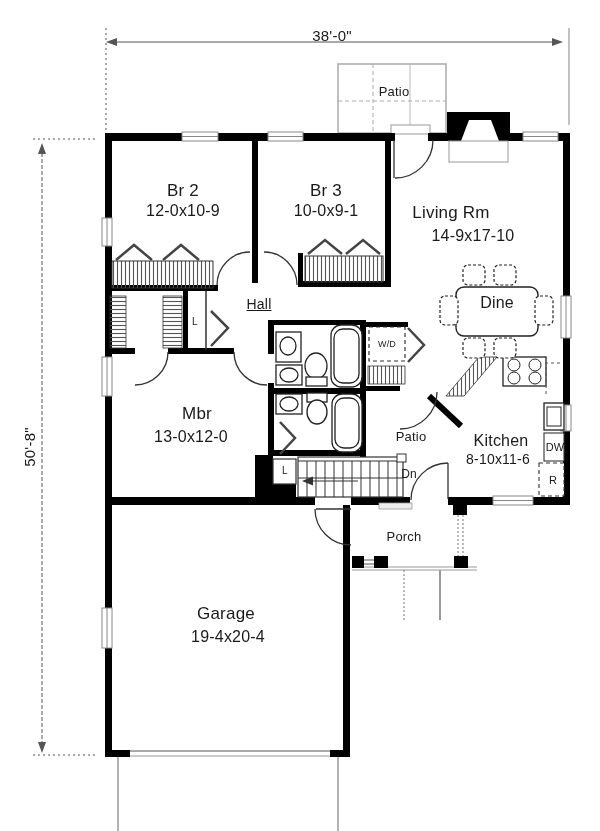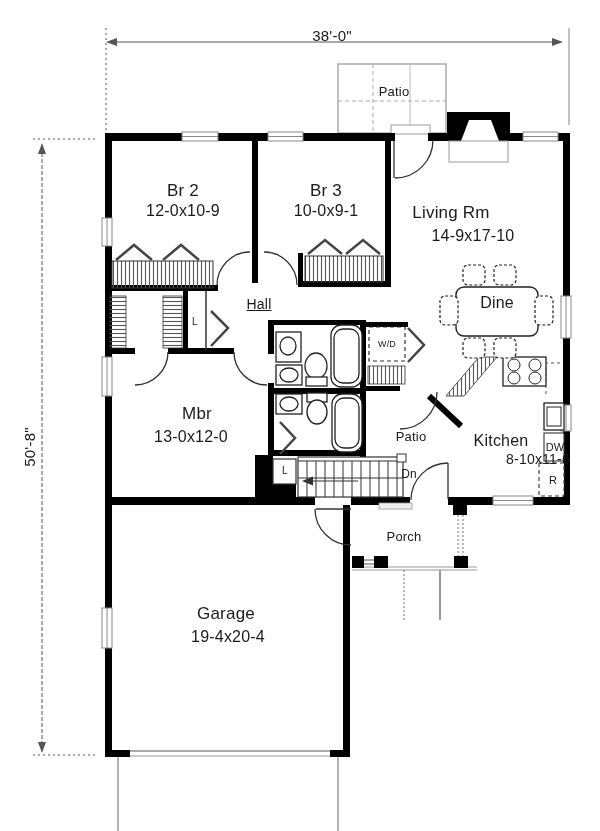--- a/index.html
+++ b/index.html
@@ -10,21 +10,21 @@
        color:#1a1a1a;line-height:1;letter-spacing:.2px;}
   .room-name{font-size:17px;}
   .room-size{font-size:16px;}
   .mid{font-size:13px;}
   .dine{font-size:16px;}
   .hall{font-size:14px;text-decoration:underline;}
   .tiny{font-size:10px;}
   .wd{font-size:9px;text-align:right;}
   .appl{font-size:11px;}
   .dn{font-size:12px;}
-  .ksize{font-size:14px;margin-left:40px;}
+  .ksize{font-size:14px;}
   .dim{font-size:15px;}
   .rot{transform:translate(-50%,-50%) rotate(-90deg);}
 </style>
 </head>
 <body>
 
 <div id="plan">
 
 <svg width="600" height="831" viewBox="0 0 600 831">
   <defs>

